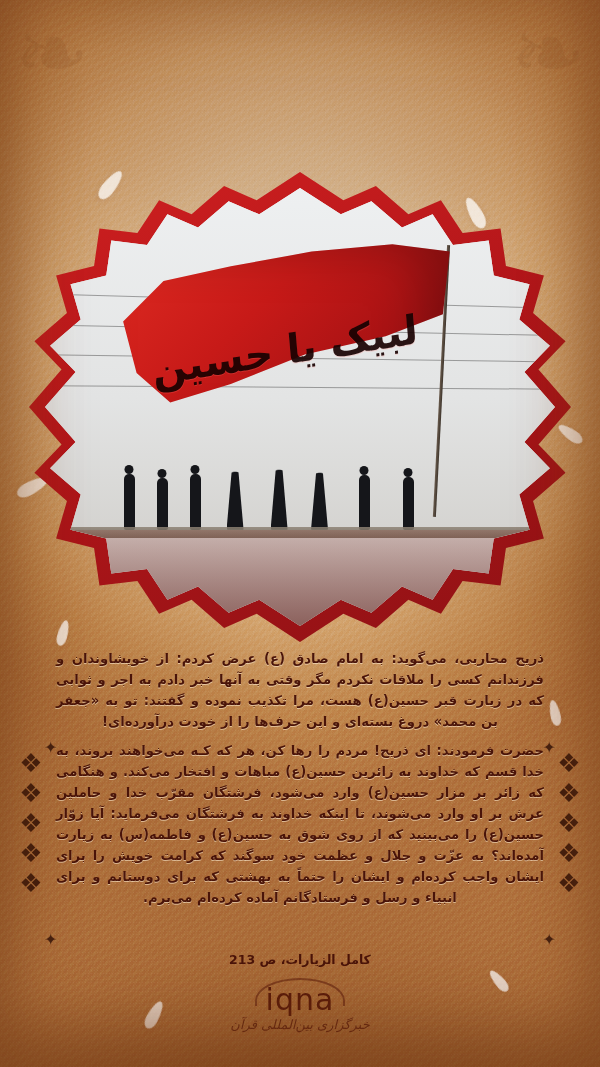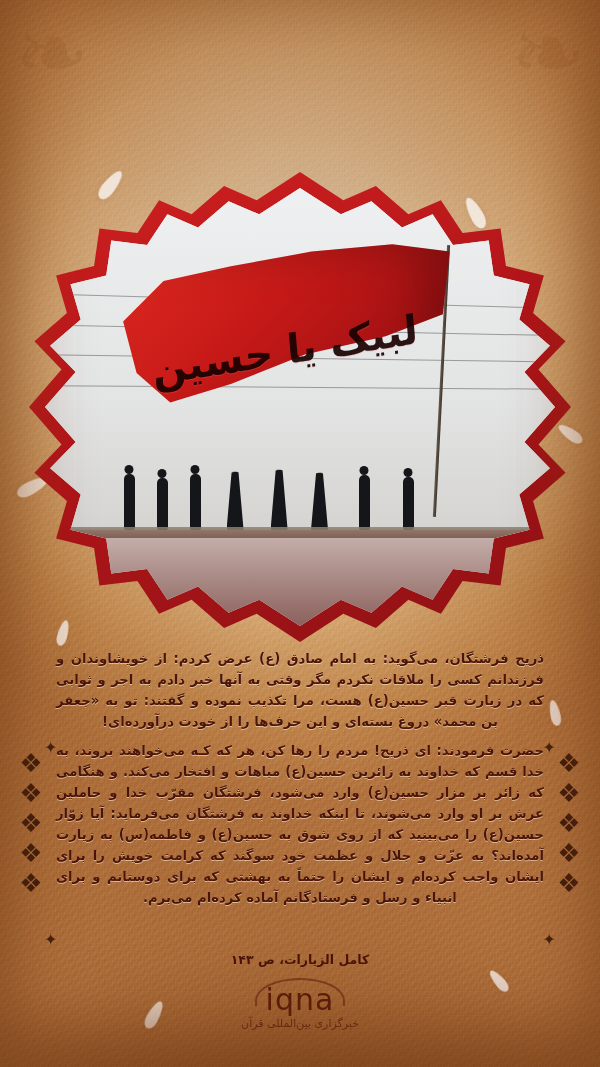--- a/index.html
+++ b/index.html
@@ -277,25 +277,26 @@
     color: #5a1b0b;
   }
   .logo-mark {
     font-size: 30px;
     font-weight: normal;
     letter-spacing: 1px;
     line-height: 32px;
     direction: ltr;
   }
   .logo-sub {
-    font-size: 11px;
+    font-size: 13px;
     letter-spacing: .5px;
     opacity: .85;
     direction: rtl;
     margin-top: 1px;
+    font-style: italic;
   }
   .logo-arc {
     position: absolute;
     left: 50%;
     top: -6px;
     transform: translateX(-50%);
     width: 86px;
     height: 26px;
     border: 2px solid rgba(90,27,11,.55);
     border-bottom: none;
@@ -372,25 +373,25 @@
     <div>❖</div>
     <div>❖</div>
     <div>❖</div>
   </div>
   <div class="orn-dot" style="left:44px; top:738px;">✦</div>
   <div class="orn-dot" style="right:44px; top:738px;">✦</div>
   <div class="orn-dot" style="left:44px; top:930px;">✦</div>
   <div class="orn-dot" style="right:44px; top:930px;">✦</div>
 
   <div class="text-block">
-    <p>ذریح فرشتگان، می‌گوید: به امام صادق (ع) عرض کردم: از خویشاوندان و فرزندانم کسی را ملاقات نکردم مگر وقتی به آنها خبر دادم به اجر و ثوابی که در زیارت قبر حسین(ع) هست، مرا تکذیب نموده و گفتند: تو به «جعفر بن محمد» دروغ بسته‌ای و این حرف‌ها را از خودت درآورده‌ای!</p>
+    <p>ذریح محاربی، می‌گوید: به امام صادق (ع) عرض کردم: از خویشاوندان و فرزندانم کسی را ملاقات نکردم مگر وقتی به آنها خبر دادم به اجر و ثوابی که در زیارت قبر حسین(ع) هست، مرا تکذیب نموده و گفتند: تو به «جعفر بن محمد» دروغ بسته‌ای و این حرف‌ها را از خودت درآورده‌ای!</p>
     <p>حضرت فرمودند: ای ذریح! مردم را رها کن، هر که کـه می‌خواهند بروند، به خدا قسم که خداوند به زائرین حسین(ع) مباهات و افتخار می‌کند. و هنگامی که زائر بر مزار حسین(ع) وارد می‌شود، فرشتگان مقرّب خدا و حاملین عرش بر او وارد می‌شوند، تا اینکه خداوند به فرشتگان می‌فرماید: آیا زوّار حسین(ع) را می‌بینید که از روی شوق به حسین(ع) و فاطمه(س) به زیارت آمده‌اند؟ به عزّت و جلال و عظمت خود سوگند که کرامت خویش را برای ایشان واجب کرده‌ام و ایشان را حتماً به بهشتی که برای دوستانم و برای انبیاء و رسل و فرستادگانم آماده کرده‌ام می‌برم.</p>
   </div>
 
-  <div class="source">کامل الزیارات، ص ۱۴۳</div>
+  <div class="source">کامل الزیارات، ص 213</div>
 
   <div class="logo">
     <div style="position:relative; display:inline-block;">
       <div class="logo-arc"></div>
       <div class="logo-mark">iqna</div>
       <div class="logo-sub">خبرگزاری بین‌المللی قرآن</div>
     </div>
   </div>
 
   <div class="edge-dark"></div>

